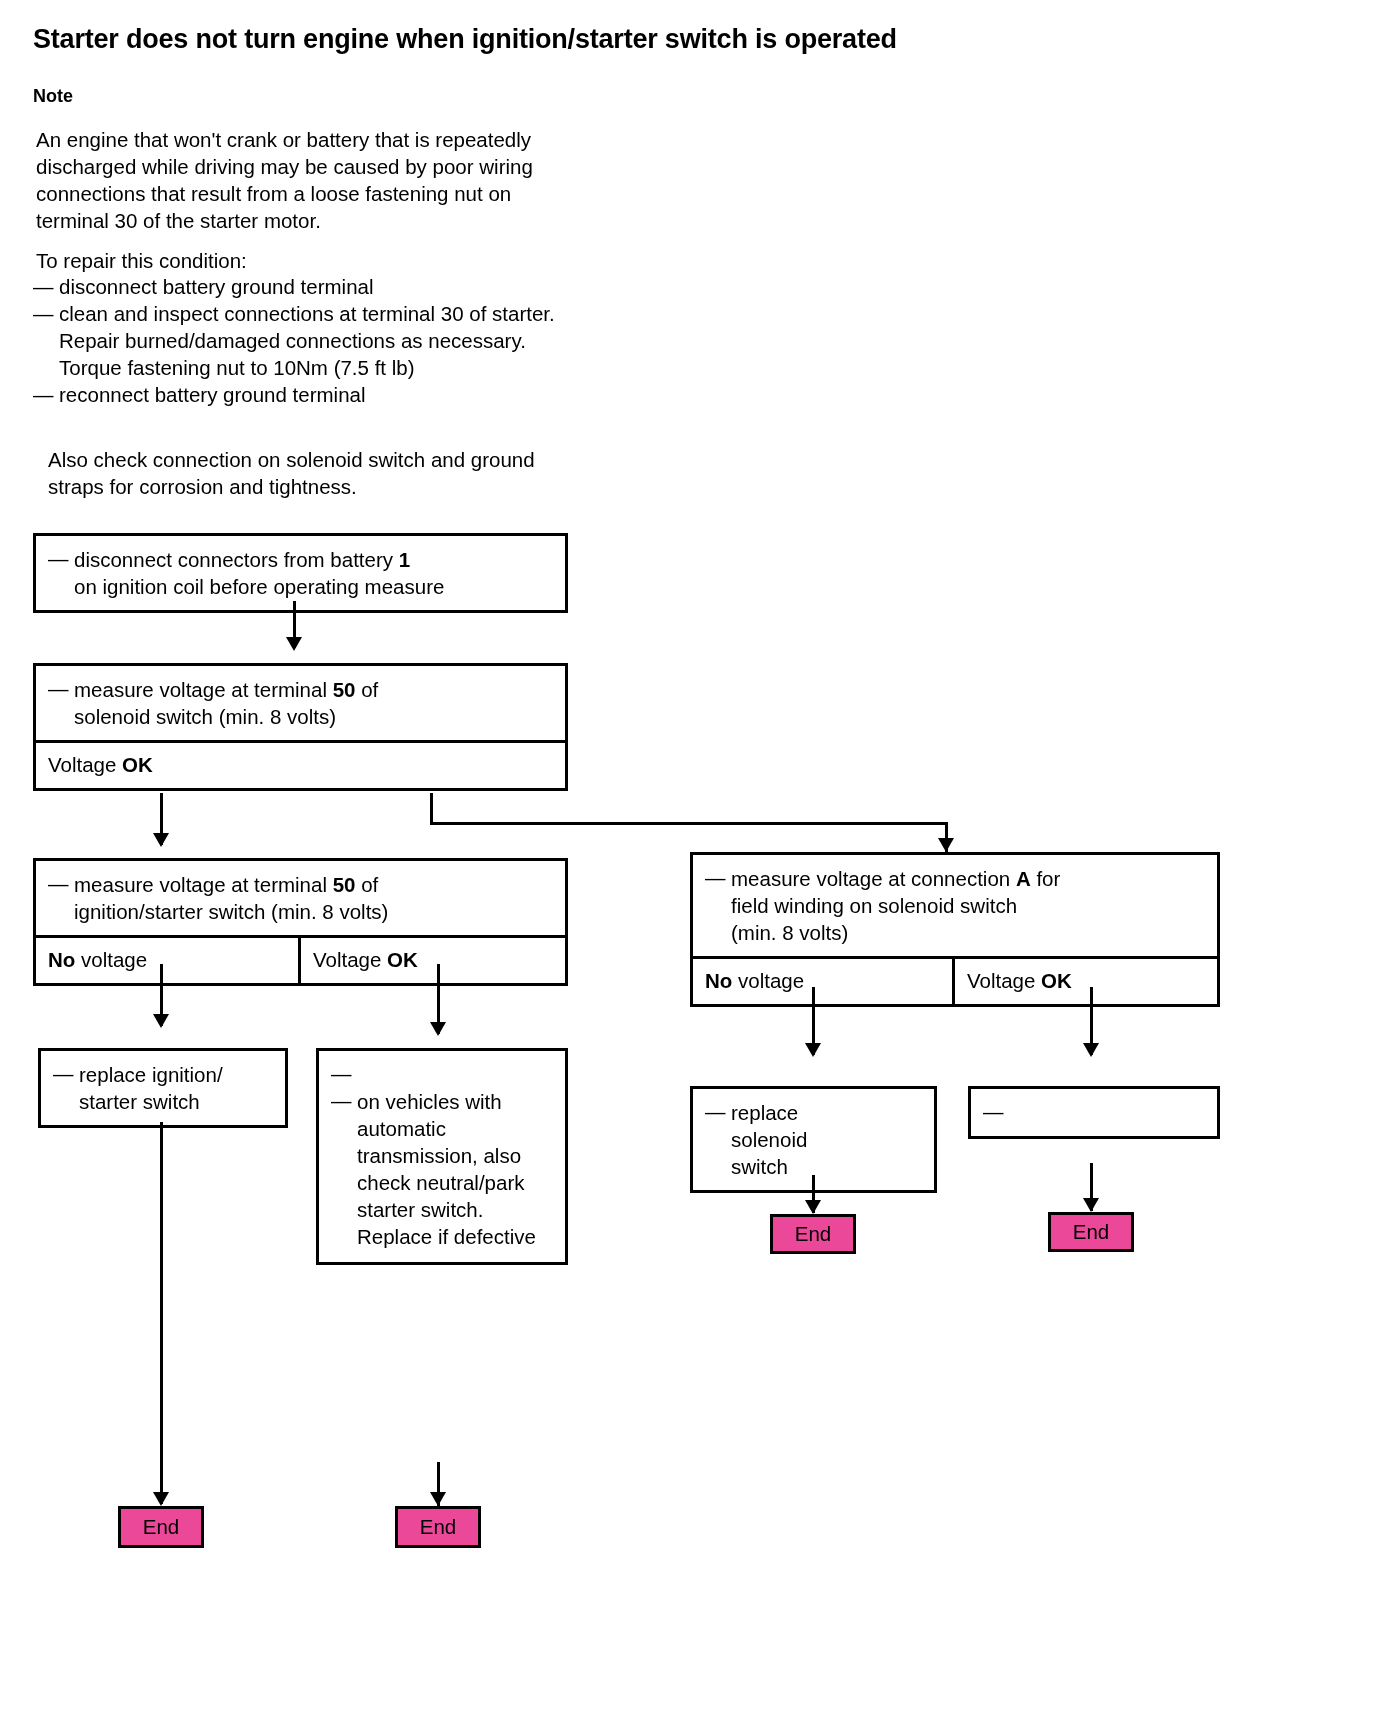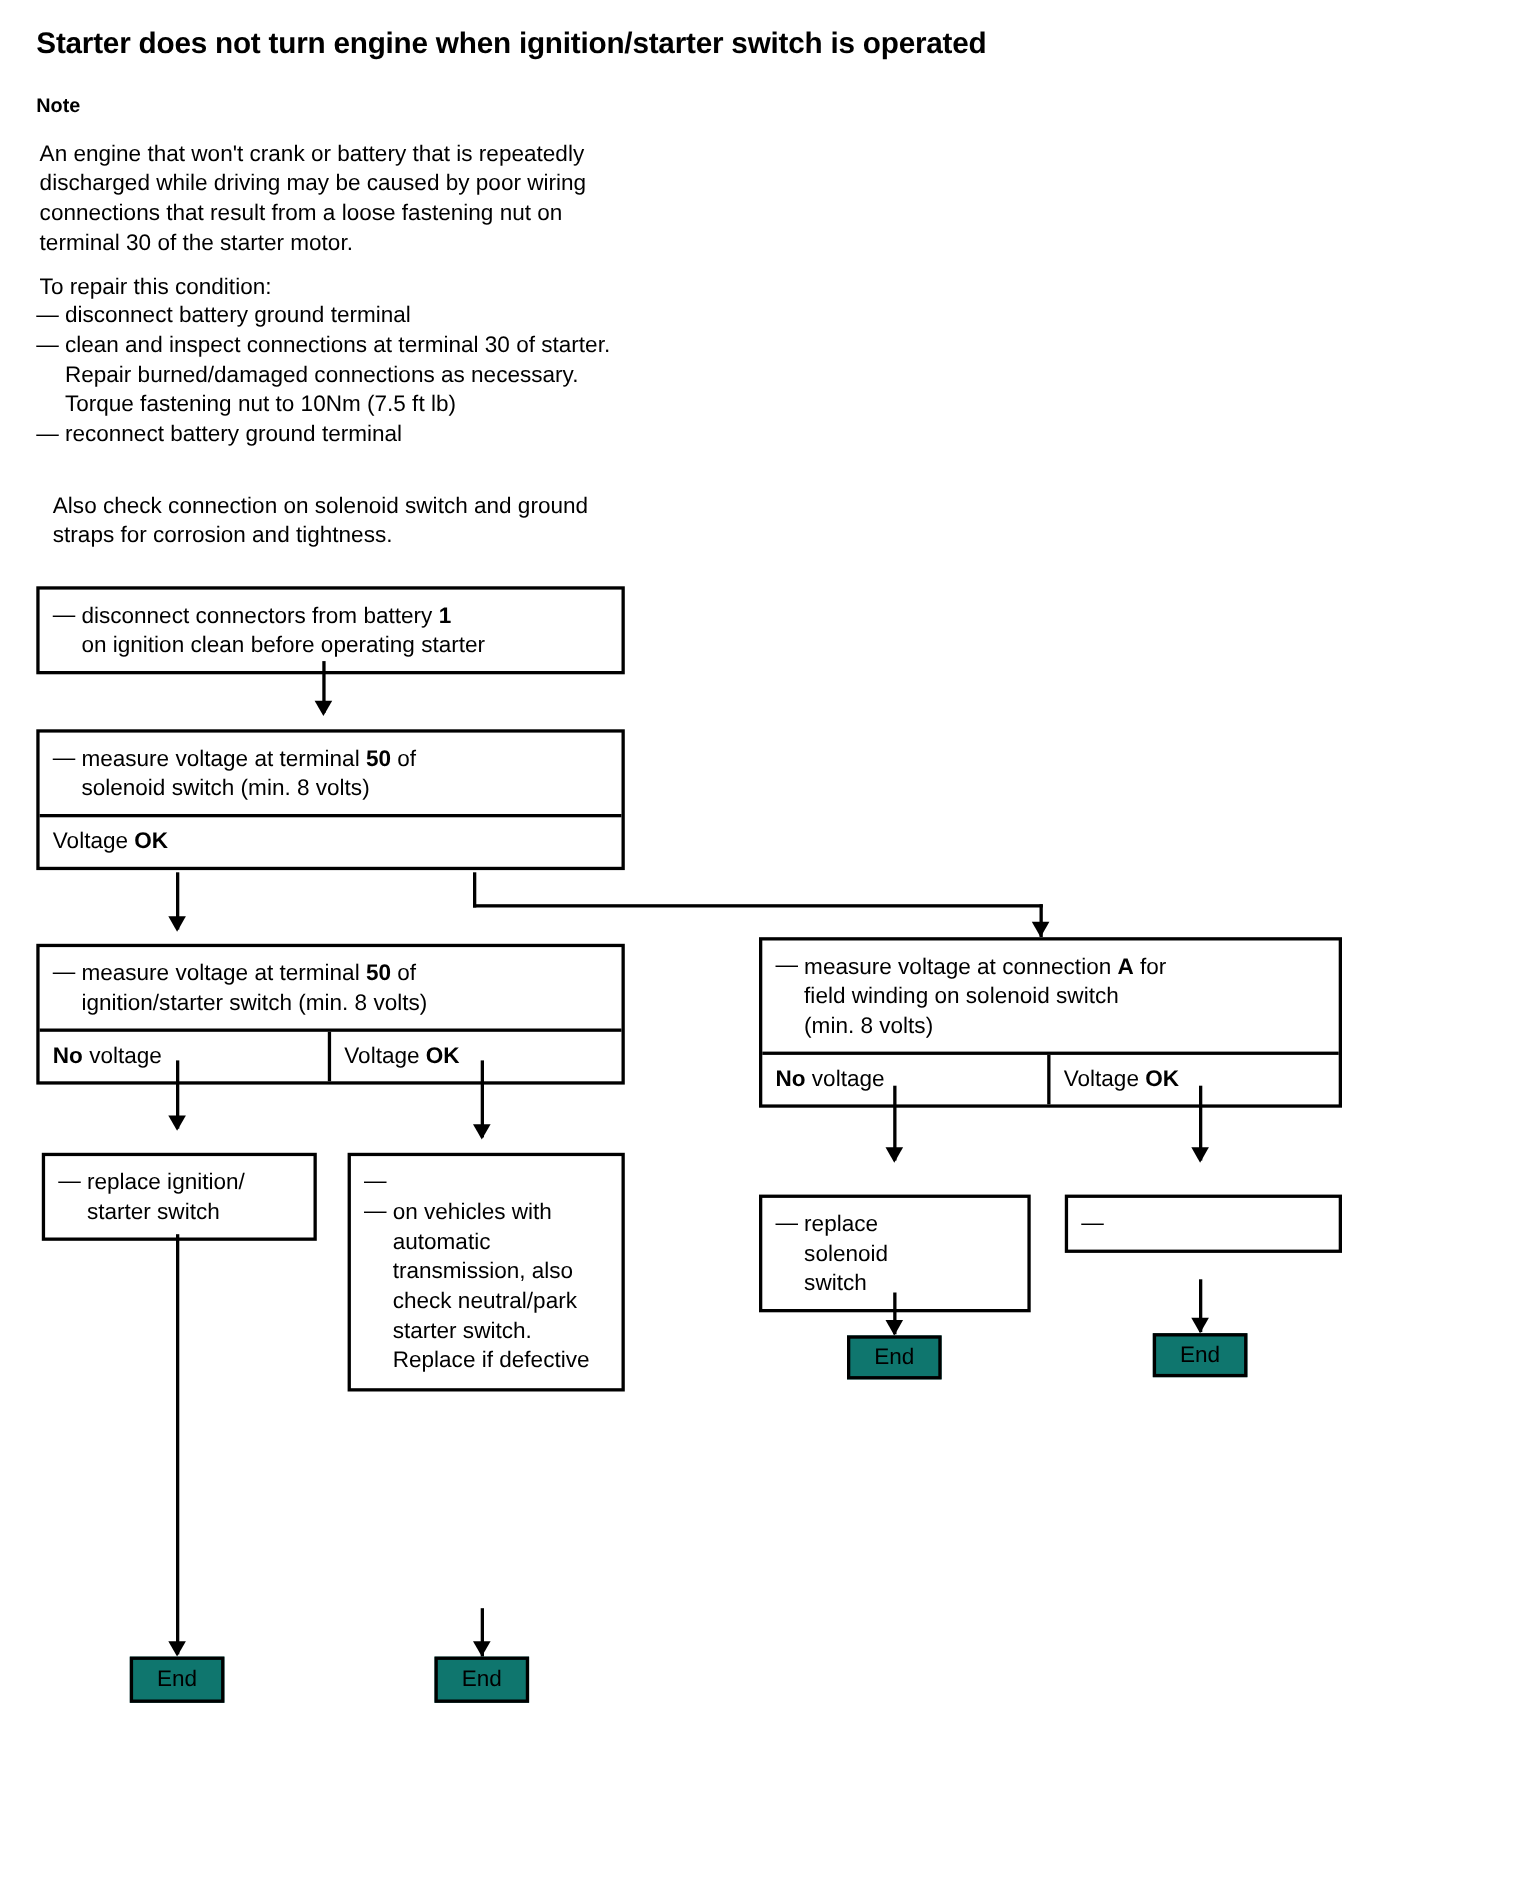--- a/index.html
+++ b/index.html
@@ -91,21 +91,21 @@
   .split-cell {
     font-size: 20.5px;
     line-height: 27px;
     padding: 8px 12px 10px 12px;
   }
   .split-cell.left { border-right: 3px solid #000; }
 
   .endbox {
     position: absolute;
     border: 3px solid #000;
-    background: #0f766e;
+    background: #ec4899;
     font-size: 20.5px;
     line-height: 1;
     display: flex;
     align-items: center;
     justify-content: center;
   }
 
   
   .vline, .hline {
     position: absolute;
@@ -148,21 +148,21 @@
     <span class="li-text">reconnect battery ground terminal</span>
   </div>
 </div>
 
 <div class="para" id="para-also">Also check connection on solenoid switch and ground straps for corrosion and tightness.</div>
 
 <div class="fbox" style="left:33px; top:533px; width:535px;">
   <div class="fbox-body">
     <div class="fbox-row">
       <span class="dash">—</span>
-      <span class="body"><span>disconnect connectors from battery </span><b>1</b><br><span>on ignition clean before operating starter</span></span>
+      <span class="body"><span>disconnect connectors from battery </span><b>1</b><br><span>on ignition coil before operating measure</span></span>
     </div>
   </div>
 </div>
 
 <div class="vline" style="left:293px; top:601px; height:47px;"></div>
 <div class="arrowhead" style="left:286px; top:637px;"></div>
 
 <div class="fbox" style="left:33px; top:663px; width:535px;">
   <div class="fbox-body">
     <div class="fbox-row">

